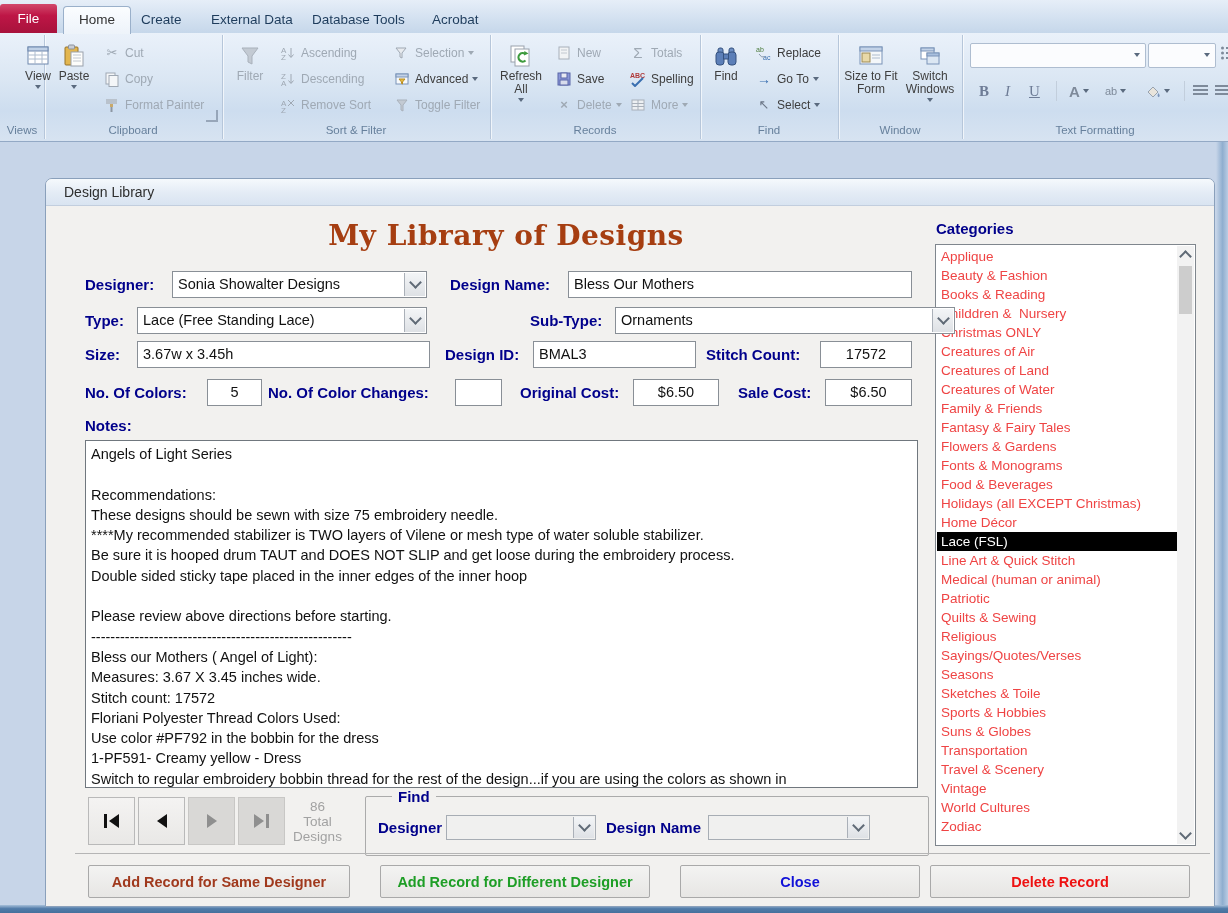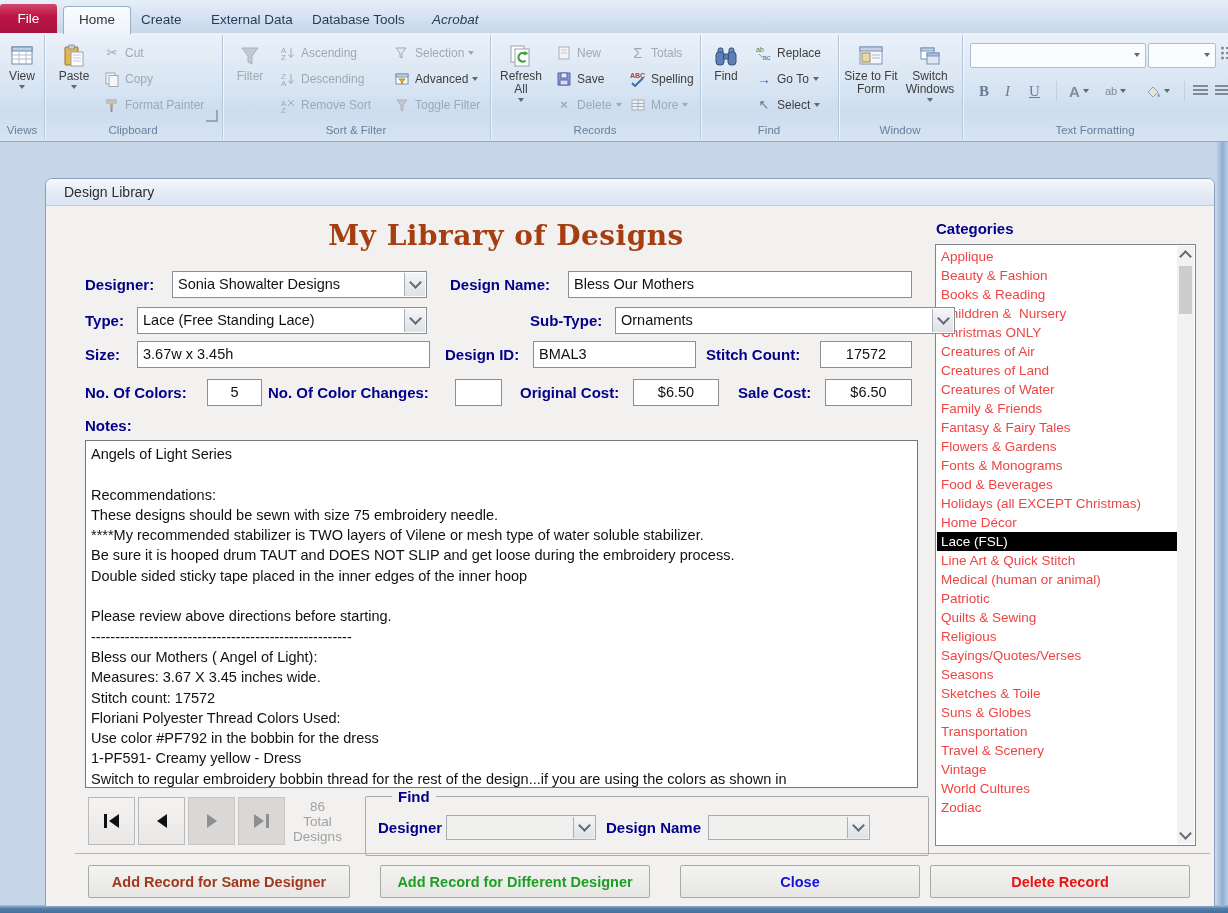--- a/index.html
+++ b/index.html
@@ -99,27 +99,27 @@
 </style>
 </head>
 <body>
 
 <div class="tabstrip">
   <div class="filetab">File</div>
   <div class="rtab active" style="left:63px;">Home</div>
   <div class="rtab" style="left:126px;">Create</div>
   <div class="rtab" style="left:196px;">External Data</div>
   <div class="rtab" style="left:297px;">Database Tools</div>
-  <div class="rtab" style="left:417px;font-style:italic;">Acrobat</div>
+  <div class="rtab" style="left:417px;">Acrobat</div>
 </div>
 
 <div class="ribbon">
 
   <div class="rg" style="left:0;width:44px;">
-    <div class="bigbtn" style="left:2px;width:40px;">
+    <div class="bigbtn" style="left:18px;width:40px;">
       <span class="ic">
         <svg width="24" height="24">
             <rect x="2" y="3" width="20" height="17" fill="#fff" stroke="#6E87AD"></rect>
             <rect x="2" y="3" width="20" height="4" fill="#BFD0E6" stroke="#6E87AD"></rect>
             <line x1="2" y1="11" x2="22" y2="11" stroke="#AEBCCE"></line>
             <line x1="2" y1="15" x2="22" y2="15" stroke="#AEBCCE"></line>
             <line x1="9" y1="7" x2="9" y2="20" stroke="#AEBCCE"></line>
             <line x1="16" y1="7" x2="16" y2="20" stroke="#AEBCCE"></line>
           </svg>
       </span>
@@ -458,20 +458,21 @@
           <div class="cat-item">Home Décor</div>
           <div class="cat-item selected">Lace (FSL)</div>
           <div class="cat-item">Line Art &amp; Quick Stitch</div>
           <div class="cat-item">Medical (human or animal)</div>
           <div class="cat-item">Patriotic</div>
           <div class="cat-item">Quilts &amp; Sewing</div>
           <div class="cat-item">Religious</div>
           <div class="cat-item">Sayings/Quotes/Verses</div>
           <div class="cat-item">Seasons</div>
           <div class="cat-item">Sketches &amp; Toile</div>
+          <div class="cat-item">Sports &amp; Hobbies</div>
           <div class="cat-item">Suns &amp; Globes</div>
           <div class="cat-item">Transportation</div>
           <div class="cat-item">Travel &amp; Scenery</div>
           <div class="cat-item">Vintage</div>
           <div class="cat-item">World Cultures</div>
           <div class="cat-item">Zodiac</div>
         </div>
       <div class="sbtrack">
         <span class="sbarr" style="top:6px;">
             <span class="chevU"></span>

